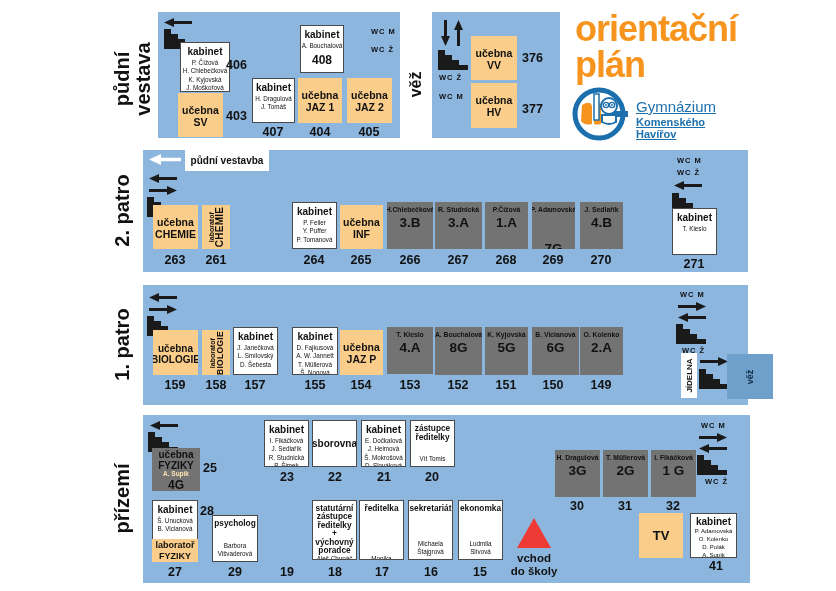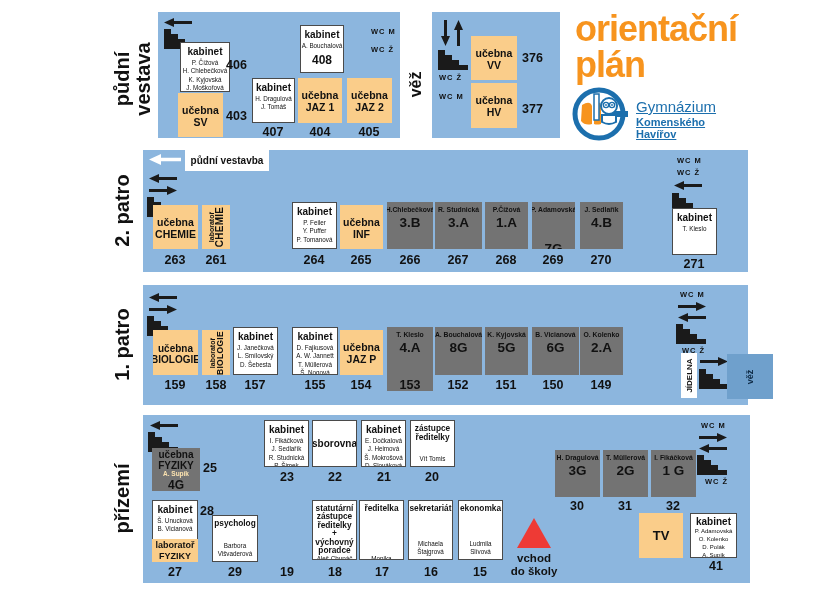--- a/index.html
+++ b/index.html
@@ -272,21 +272,21 @@
       <div class="t1">kabinet</div>
       <div class="names">D. Fajkusová
 A. W. Jannett
 T. Müllerová
 Š. Nogová</div>
     </div>
     <div class="room light center" style="left:197px;top:45px;width:43px;height:45px;">
       <div class="t1 big">učebna
 JAZ P</div>
     </div>
-    <div class="room dark" style="left:244px;top:42px;width:46px;height:64px;">
+    <div class="room dark" style="left:244px;top:42px;width:46px;height:47px;">
       <div class="teacher">T. Kleslo</div>
       <div class="code">4.A</div>
     </div>
     <div class="room dark" style="left:292px;top:42px;width:47px;height:48px;">
       <div class="teacher">A. Bouchalová</div>
       <div class="code">8G</div>
     </div>
     <div class="room dark" style="left:342px;top:42px;width:43px;height:48px;">
       <div class="teacher">K. Kyjovská</div>
       <div class="code">5G</div>

